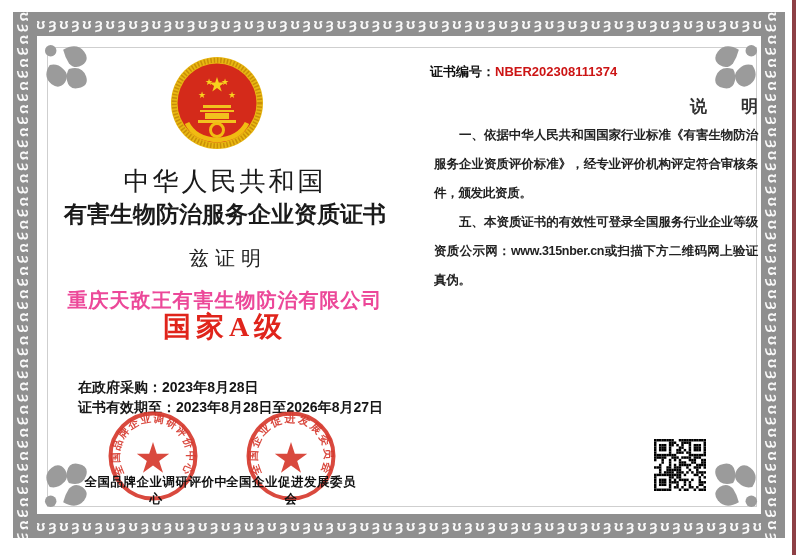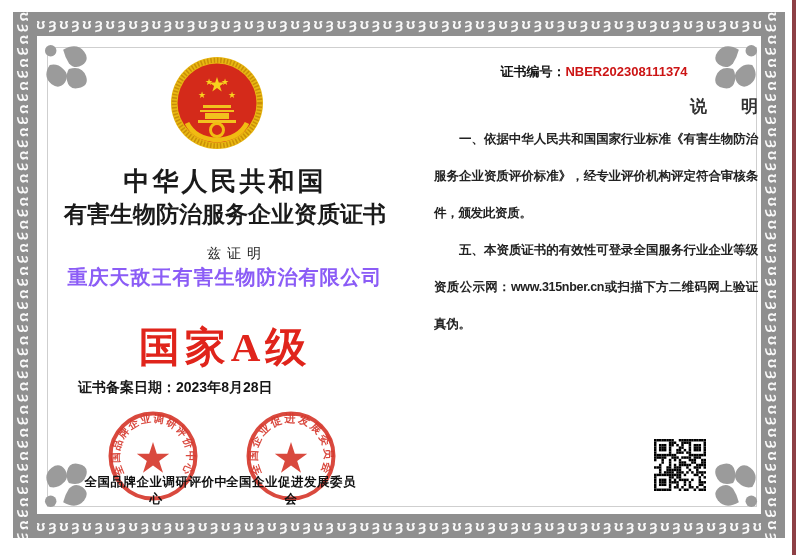--- a/index.html
+++ b/index.html
@@ -28,49 +28,49 @@
   .flourish{position:absolute;width:46px;height:46px;}
   .flourish svg{display:block;}
   .fl-tl{left:44px;top:44px;}
   .fl-tr{left:712px;top:44px;transform:scaleX(-1);}
   .fl-bl{left:44px;top:462px;transform:scaleY(-1);}
   .fl-br{left:712px;top:462px;transform:scale(-1,-1);}
 
   
   .emblem{position:absolute;left:167px;top:55px;}
   .title1{position:absolute;left:30px;top:164px;width:390px;text-align:center;
-          font-size:26px;font-weight:bold;color:var(--ink,#1a1a1a);letter-spacing:3px;}
+          font-size:26px;font-weight:normal;color:var(--ink,#1a1a1a);letter-spacing:3px;}
   .title2{position:absolute;left:22px;top:199px;width:406px;text-align:center;
           font-size:23px;font-weight:bold;color:var(--ink,#1a1a1a);letter-spacing:0px;}
-  .certify{position:absolute;left:42px;top:245px;width:390px;text-align:center;
-           font-size:14px;color:#222;letter-spacing:6px;font-weight:500;}
-  .company{position:absolute;left:22px;top:264px;width:406px;text-align:center;
-           font-size:20px;font-weight:600;color:#8b5cf6;letter-spacing:1px;}
+  .certify{position:absolute;left:33px;top:245px;width:390px;text-align:center;
+           font-size:20px;color:#222;letter-spacing:6px;font-weight:500;}
+  .company{position:absolute;left:22px;top:287px;width:406px;text-align:center;
+           font-size:20px;font-weight:600;color:#ec4899;letter-spacing:1px;}
   .grade{position:absolute;left:30px;top:308px;width:390px;text-align:center;
          font-family:"Liberation Serif","DejaVu Serif",serif;
-         font-size:41px;font-weight:bold;color:var(--grade_red,#e0241b);letter-spacing:5px;margin-top:12px;}
+         font-size:28px;font-weight:bold;color:var(--grade_red,#e0241b);letter-spacing:5px;}
   .dates{position:absolute;left:78px;top:378px;font-size:14px;font-weight:bold;color:#161616;line-height:19.5px;}
 
   .seal{position:absolute;}
   .seal-1{left:107px;top:410px;}
   .seal-2{left:245px;top:410px;}
   .seal-caption{position:absolute;top:474px;font-size:12.5px;font-weight:bold;color:#111;
                 text-align:center;z-index:3;letter-spacing:0.5px;}
   .cap-1{left:79px;width:154px;}
   .cap-2{left:221px;width:140px;}
 
   
-  .certno{position:absolute;left:430px;top:63px;width:328px;text-align:center;padding-right:16px;
+  .certno{position:absolute;left:430px;top:63px;width:328px;text-align:left;padding-right:16px;
           font-size:13px;font-weight:bold;color:#111;}
   .certno .num{color:var(--number_red,#cc1414);}
   .explain-heading{position:absolute;left:432px;top:95px;width:326px;text-align:right;
                    font-size:17px;font-weight:bold;color:#333;}
   .explain-body{position:absolute;left:434px;top:121px;width:324px;}
   .explain-body p{margin:0;text-indent:2em;font-size:12.5px;font-weight:bold;color:#222;
-                  line-height:37px;text-align:justify;letter-spacing:-0.3px;}
+                  line-height:29px;text-align:justify;letter-spacing:-0.3px;}
   .qr{position:absolute;left:654px;top:439px;}
 </style>
 </head>
 <body>
 
 <div class="page">
 
   <div class="edge-line"></div>
 
   <div class="band h top pat">ʊȝʊȝʊȝʊȝʊȝʊȝʊȝʊȝʊȝʊȝʊȝʊȝʊȝʊȝʊȝʊȝʊȝʊȝʊȝʊȝʊȝʊȝʊȝʊȝʊȝʊȝʊȝʊȝʊȝʊȝʊȝʊȝʊȝʊȝʊȝʊȝʊȝʊȝʊȝʊȝʊȝʊȝʊȝʊȝʊȝʊȝʊȝʊȝʊȝʊȝʊȝʊȝʊȝʊȝʊȝʊȝʊȝʊȝʊȝʊȝ</div>
@@ -140,21 +140,22 @@
     <path d="M20 68 Q28 84 50 85 Q72 84 80 68" fill="none" stroke="#f0bc12" stroke-width="5"></path>
   </svg>
 
   <div class="title1">中华人民共和国</div>
   <div class="title2">有害生物防治服务企业资质证书</div>
   <div class="certify">兹证明</div>
   <div class="company">重庆天敌王有害生物防治有限公司</div>
   <div class="grade">国家A级</div>
 
   <div class="dates">
-    <div>证书备案日期：2023年8月28日</div>
+    <div>在政府采购：2023年8月28日</div>
+    <div>证书有效期至：2023年8月28日至2026年8月27日</div>
   </div>
 
   <svg class="seal seal-1" width="92" height="92" viewBox="0 0 92 92">
     <defs>
         <path id="sealArc0" d="M 18.15 65.52 A 34 34 0 1 1 73.85 65.52" fill="none"></path>
       </defs>
     <circle cx="46" cy="46" r="42.5" fill="none" stroke="var(--seal_red,#d6392e)" stroke-width="4" opacity="0.92"></circle>
     <polygon fill="var(--seal_red,#d6392e)" opacity="0.92" points="46,32 49.8,43.7 62.2,43.7 52.2,51 56,62.8 46,55.5 36,62.8 39.8,51 29.8,43.7 42.2,43.7"></polygon>
     <text font-size="10.5" font-weight="bold" fill="var(--seal_red,#d6392e)" letter-spacing="1.5" opacity="0.92">
       <textPath href="#sealArc0" startOffset="50%" text-anchor="middle">全国品牌企业调研评价中心</textPath>

